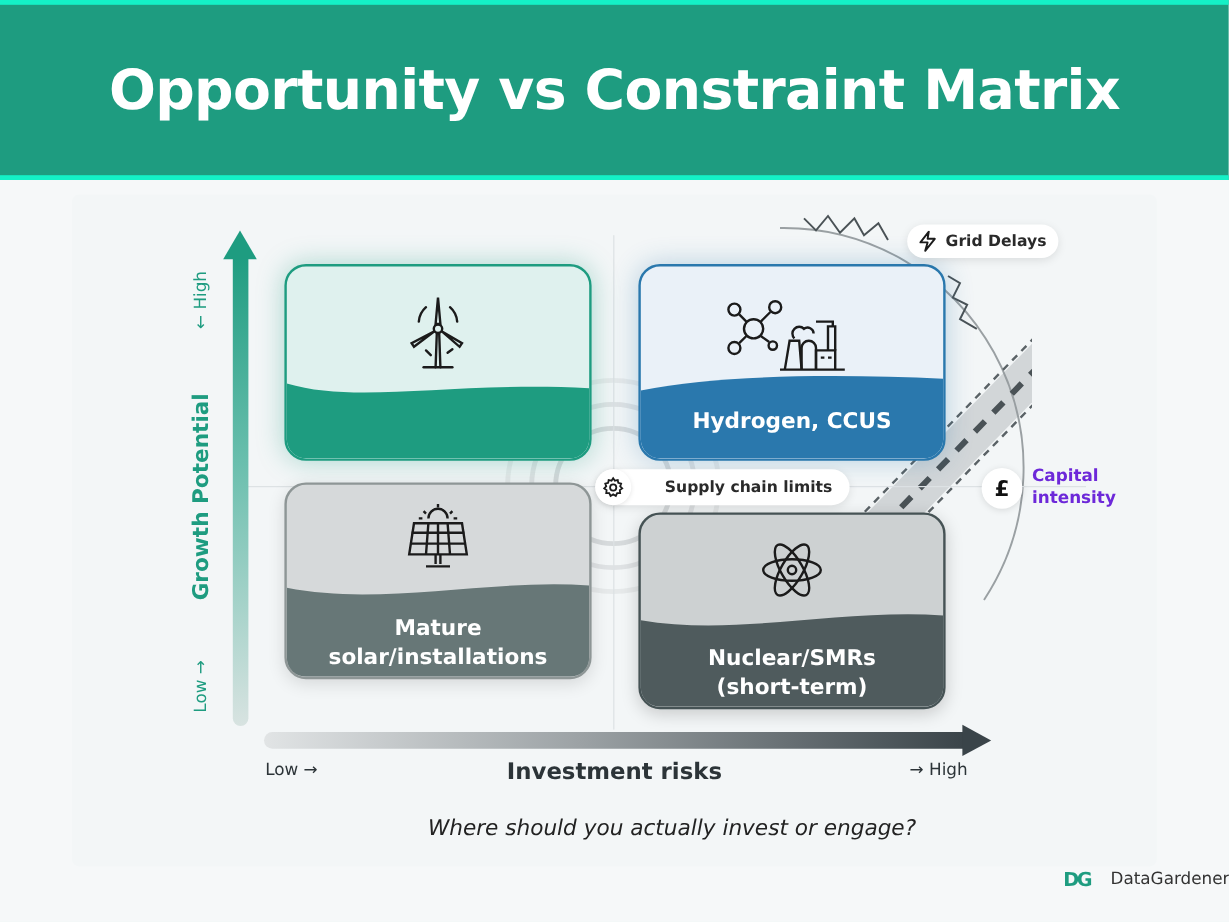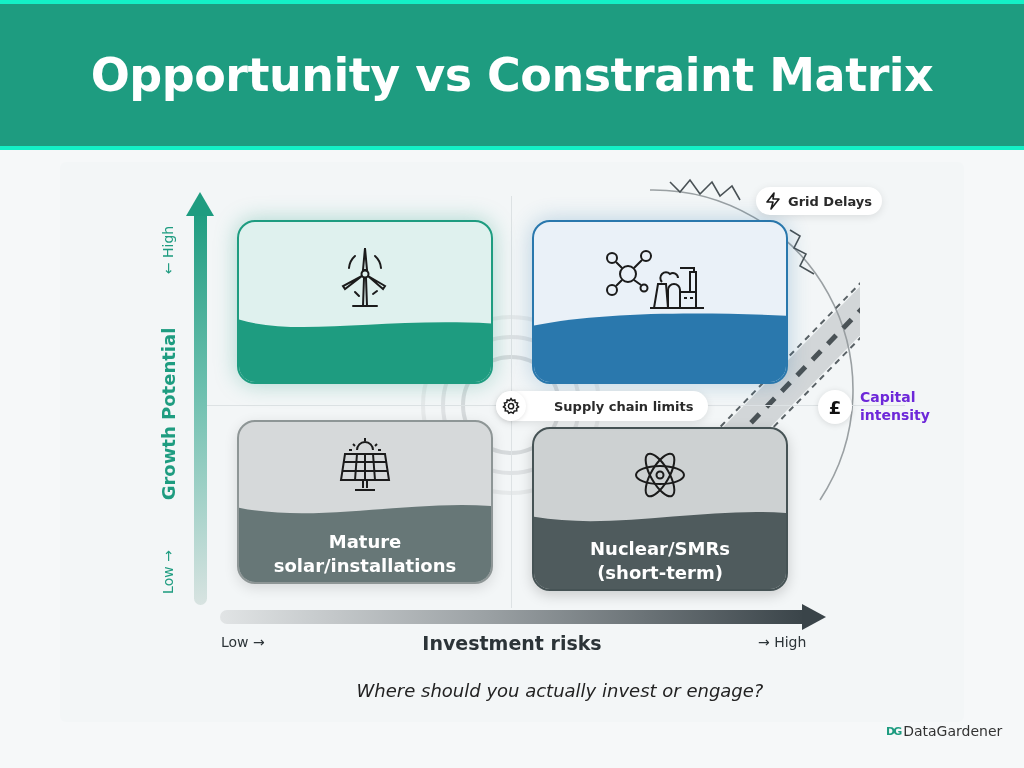--- a/index.html
+++ b/index.html
@@ -23,21 +23,21 @@
   .card { position: absolute; width: 256px; height: 164px; border-radius: 18px; overflow: hidden; }
   .card .wave { position: absolute; left: 0; bottom: 0; width: 100%; height: 100%; }
   .card .icon { position: absolute; left: 50%; transform: translateX(-50%); }
   .card .label { position: absolute; left: 0; right: 0; text-align: center; color: #fff; font-weight: bold;
                  font-family: "DejaVu Sans", sans-serif; font-size: 18px; line-height: 24px; }
 
   .card-wind { left: 237px; top: 220px; background: #dff1ee; border: 2px solid #1e9c80;
                box-shadow: 0 0 22px rgba(30,156,128,0.35); }
   .card-h2 { left: 532px; top: 220px; background: #eaf1f8; border: 2px solid #2a78ad;
              box-shadow: 0 0 22px rgba(42,120,173,0.30); }
-  .card-solar { left: 237px; top: 420px; background: #d6d9da; border: 2px solid #8e9696;
+  .card-solar { left: 237px; top: 402px; background: #d6d9da; border: 2px solid #8e9696;
                 box-shadow: 0 4px 14px rgba(0,0,0,0.12); }
   .card-nuclear { left: 532px; top: 427px; background: #cdd1d2; border: 2px solid #465355;
                   box-shadow: 0 4px 14px rgba(0,0,0,0.18); }
 
   
   .v-axis { position: absolute; left: 194px; top: 210px; width: 13px; height: 395px; border-radius: 0 0 7px 7px;
             background: linear-gradient(to bottom, #1e9c80 0%, #6bbfae 45%, #d8e3e1 100%); }
   .v-arrow { position: absolute; left: 186px; top: 192px; width: 0; height: 0;
              border-left: 14px solid transparent; border-right: 14px solid transparent; border-bottom: 24px solid #1e9c80; }
   .v-title { position: absolute; left: 168px; top: 414px; transform: translate(-50%,-50%) rotate(-90deg);
@@ -65,21 +65,21 @@
   .pill-grid { left: 756px; top: 187px; height: 28px; padding: 0 10px 0 8px; justify-content: flex-end; }
   .pill-supply { left: 496px; top: 391px; height: 30px; padding: 0 14px 0 0; gap: 16px; }
   .supply-circle { width: 30px; height: 30px; border-radius: 50%; background: #fff; display: flex; align-items: center; justify-content: center;
                    box-shadow: 0 1px 4px rgba(0,0,0,0.10); margin-right: 12px; }
   .capital-circle { position: absolute; left: 818px; top: 390px; width: 34px; height: 34px; border-radius: 50%; background: #fff;
                     box-shadow: 0 1px 6px rgba(0,0,0,0.12); display: flex; align-items: center; justify-content: center;
                     font-weight: bold; font-size: 18px; color: #111; }
   .capital-label { position: absolute; left: 860px; top: 388px; font-weight: bold; font-size: 14px; line-height: 18px; color: #6d28d9; }
 
   .brand { position: absolute; left: 886px; top: 723px; display: flex; align-items: center; font-size: 14px; color: #333; }
-  .brand-logo { font-weight: bold; font-size: 11px; color: #1e9c80; margin-right: 3px; letter-spacing: -2px; }
+  .brand-logo { font-weight: bold; font-size: 16px; color: #1e9c80; margin-right: 17px; letter-spacing: -2px; }
 </style>
 </head>
 <body>
 
 <div class="header">
   <h1>Opportunity vs Constraint Matrix</h1>
 </div>
 
 <div class="panel-bg" style="top:162px;"></div>
 
@@ -135,20 +135,21 @@
       <path d="M50 64 L54 40 L62 40 L64 64"></path>
       <path d="M64 64 L64 46 A 6 6 0 0 1 76 46 L76 64"></path>
       <path d="M76 64 L76 48 L92 48 L92 64"></path>
       <path d="M86 48 L86 28 L92 28 L92 48"></path>
       <path d="M46 64 L100 64"></path>
       <path d="M58 38 A 5 5 0 0 1 66 30 A 5 5 0 0 1 74 34"></path>
       <path d="M76 24 L90 24 L90 28"></path>
       <path d="M80 54 L83 54 M86 54 L89 54"></path>
     </g>
   </svg>
+  <div class="label" style="top:118px;">Hydrogen, CCUS</div>
 </div>
 
 <div class="card card-solar">
   <svg class="wave" viewBox="0 0 256 164" preserveAspectRatio="none">
     <path d="M0 88 C 80 104, 170 80, 256 86 L256 164 L0 164 Z" fill="#677777"></path>
   </svg>
   <svg class="icon" style="top:14px;" width="56" height="58" viewBox="0 0 56 58">
     <g fill="none" stroke="#1b1b1b" stroke-width="2">
       <path d="M20 14 A 8 8 0 0 1 36 14"></path>
       <path d="M28 2 L28 5 M16 8 L18 10 M40 8 L38 10 M12 14 L15 14 M41 14 L44 14"></path>

